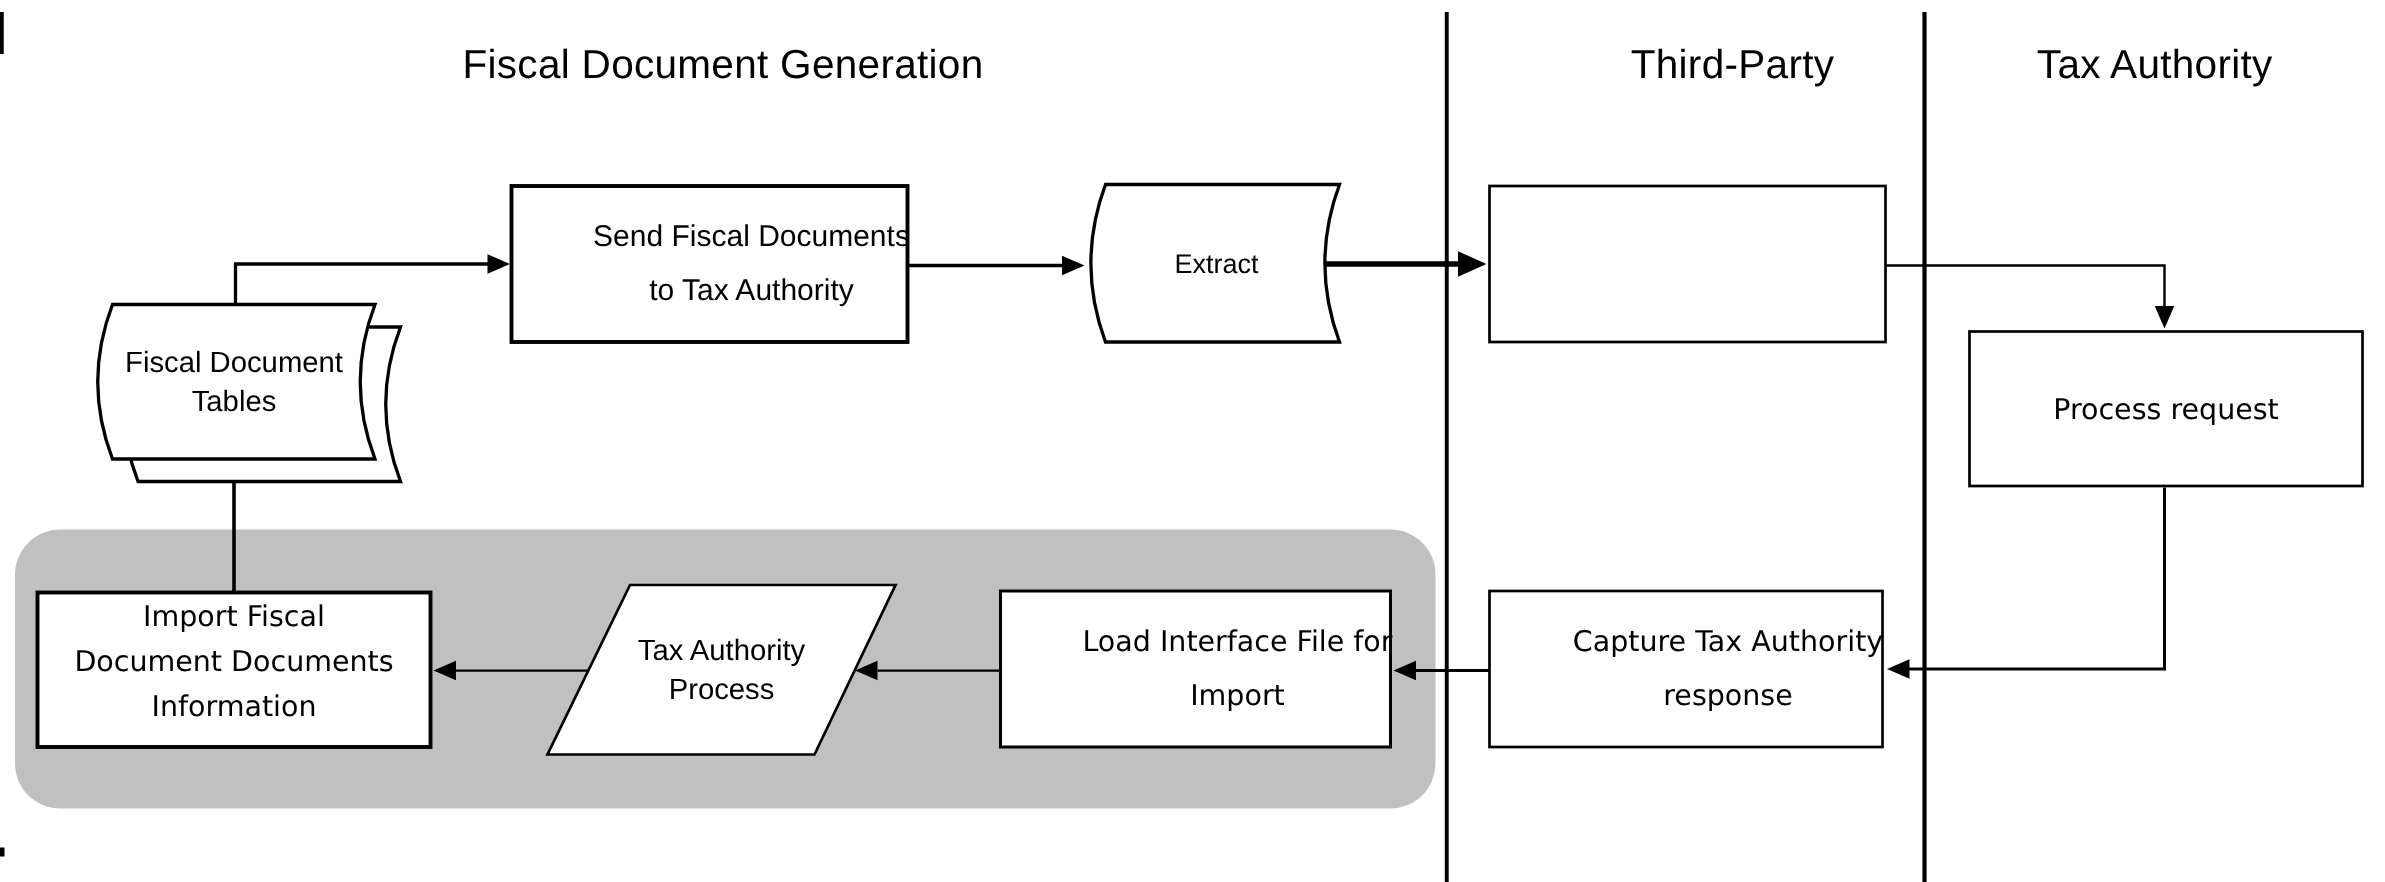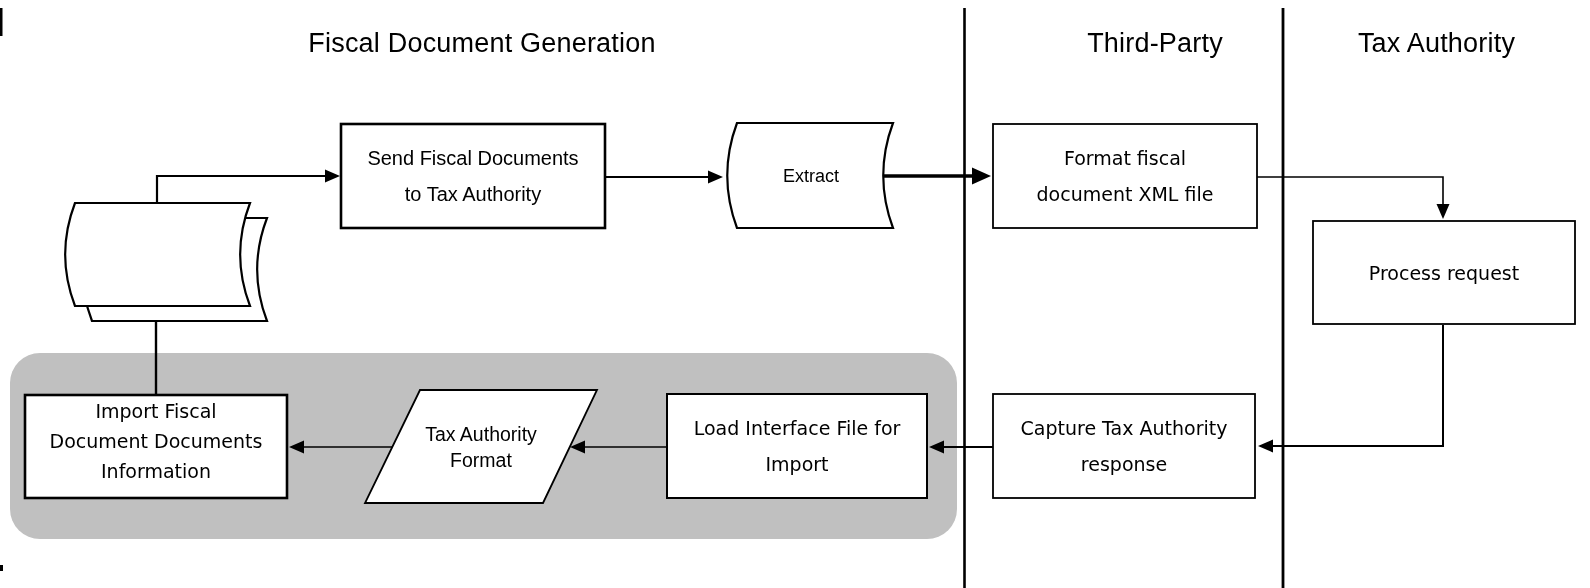--- a/index.html
+++ b/index.html
@@ -29,21 +29,21 @@
     height: 34px;
     display: flex;
     align-items: center;
     justify-content: center;
     font-size: 27px;
     letter-spacing: 0.2px;
     color: #000000;
   }
   .arial-label { font-family: "Liberation Sans", sans-serif; font-size: 19.5px; line-height: 26px; }
   .soft-label  { font-family: "DejaVu Sans", sans-serif;  font-size: 19px; }
-  .lh36 { line-height: 36px; }
+  .lh36 { line-height: 36px; padding-left: 28px; }
   .lh30 { line-height: 30px; }
   .lh26 { line-height: 26px; }
 </style>
 </head>
 <body>
 
 <div id="stage">
 
   <svg id="shape-layer" width="1590" height="588" viewBox="0 0 1590 588">
 
@@ -99,52 +99,52 @@
 
     <path d="M 420,390 L 597,390 L 543,503 L 365,503 Z" fill="#ffffff" stroke="#000000" stroke-width="1.8"></path>
 
     <rect x="25" y="395" width="262" height="103" fill="#ffffff" stroke="#000000" stroke-width="2.6"></rect>
   </svg>
 
   <div class="lane-title" style="left:0; width:964px;">Fiscal Document Generation</div>
   <div class="lane-title" style="left:964px; width:318px;padding-left:32px;">Third-Party</div>
   <div class="lane-title" style="left:1283px; width:307px;">Tax Authority</div>
 
+  <div class="label arial-label lh26" style="left:62px; top:203px; width:188px; height:104px;">
+    <span>Fiscal Document</span>
+    <span>Tables</span>
+  </div>
 
   <div class="label arial-label lh36" style="left:341px; top:124px; width:264px; height:104px; font-size:20px;">
     <span>Send Fiscal  Documents</span>
     <span>to Tax Authority</span>
   </div>
 
   <div class="label arial-label" style="left:725px; top:123px; width:172px; height:105px; font-size:18px;">
     <span>Extract</span>
   </div>
 
-  <div class="label soft-label lh36" style="left:993px; top:124px; width:264px; height:104px;">
-    <span>Format fiscal</span>
-    <span>document XML file</span>
-  </div>
 
   <div class="label soft-label" style="left:1313px; top:221px; width:262px; height:103px;">
     <span>Process request</span>
   </div>
 
   <div class="label soft-label lh36" style="left:993px; top:394px; width:262px; height:104px;text-align:right;">
     <span>Capture Tax Authority</span>
     <span>response</span>
   </div>
 
   <div class="label soft-label lh36" style="left:667px; top:394px; width:260px; height:104px;align-items:center;">
     <span>Load Interface File for</span>
     <span>Import</span>
   </div>
 
   <div class="label arial-label lh26" style="left:390px; top:390px; width:182px; height:113px;">
     <span>Tax Authority</span>
-    <span>Format</span>
+    <span>Process</span>
   </div>
 
   <div class="label soft-label lh30" style="left:25px; top:395px; width:262px; height:91px;">
     <span>Import Fiscal</span>
     <span>Document Documents</span>
     <span>Information</span>
   </div>
 
 </div>
 

